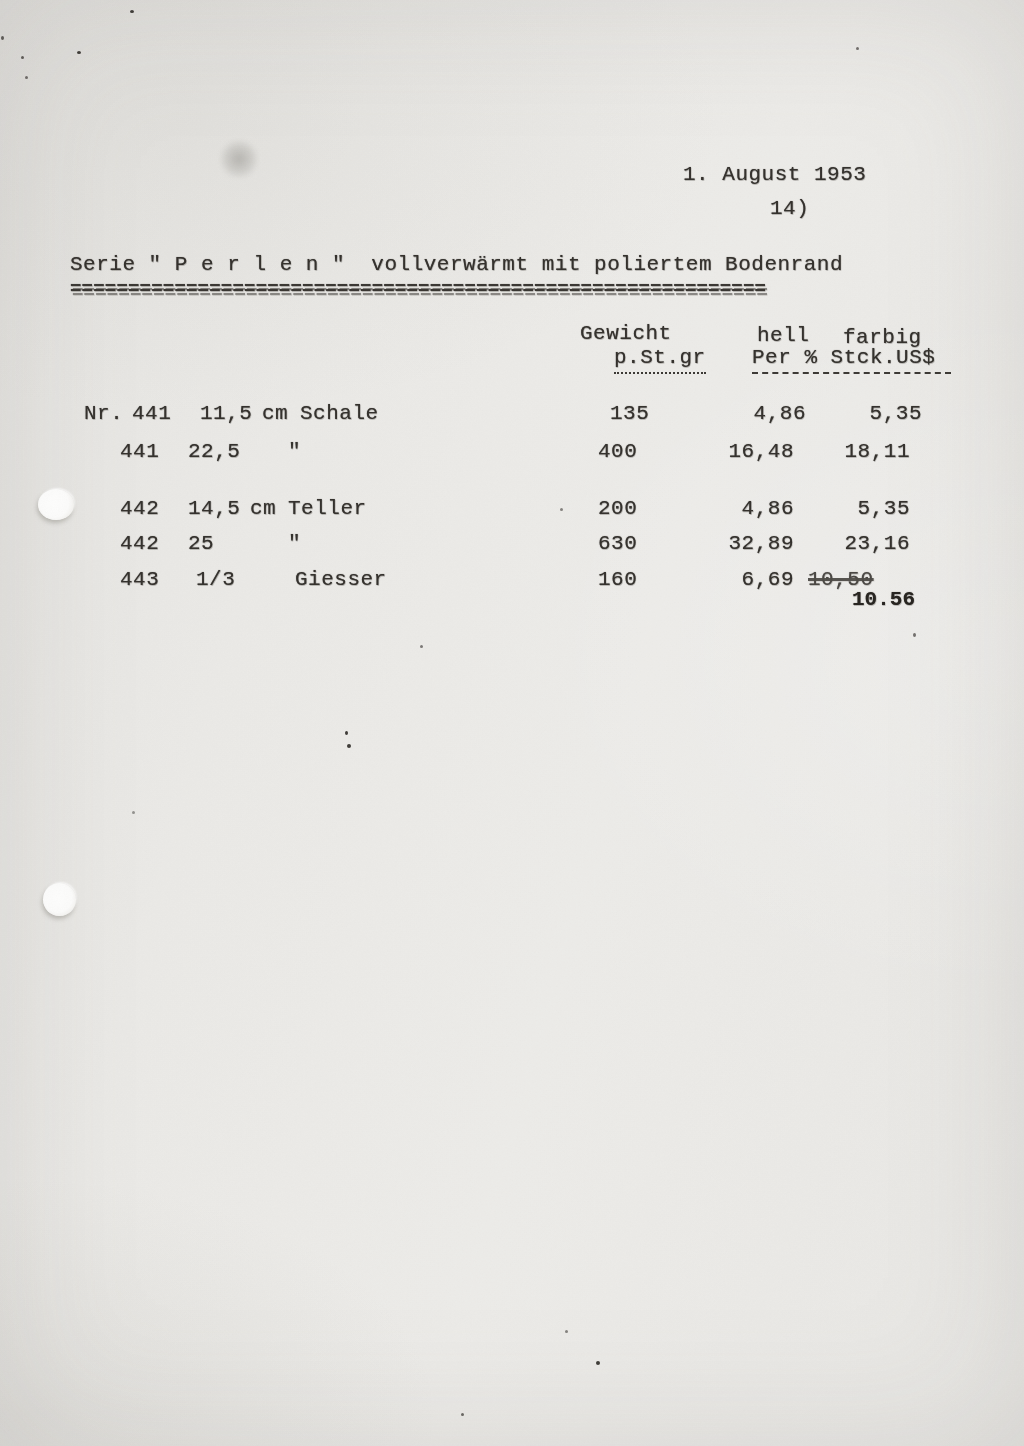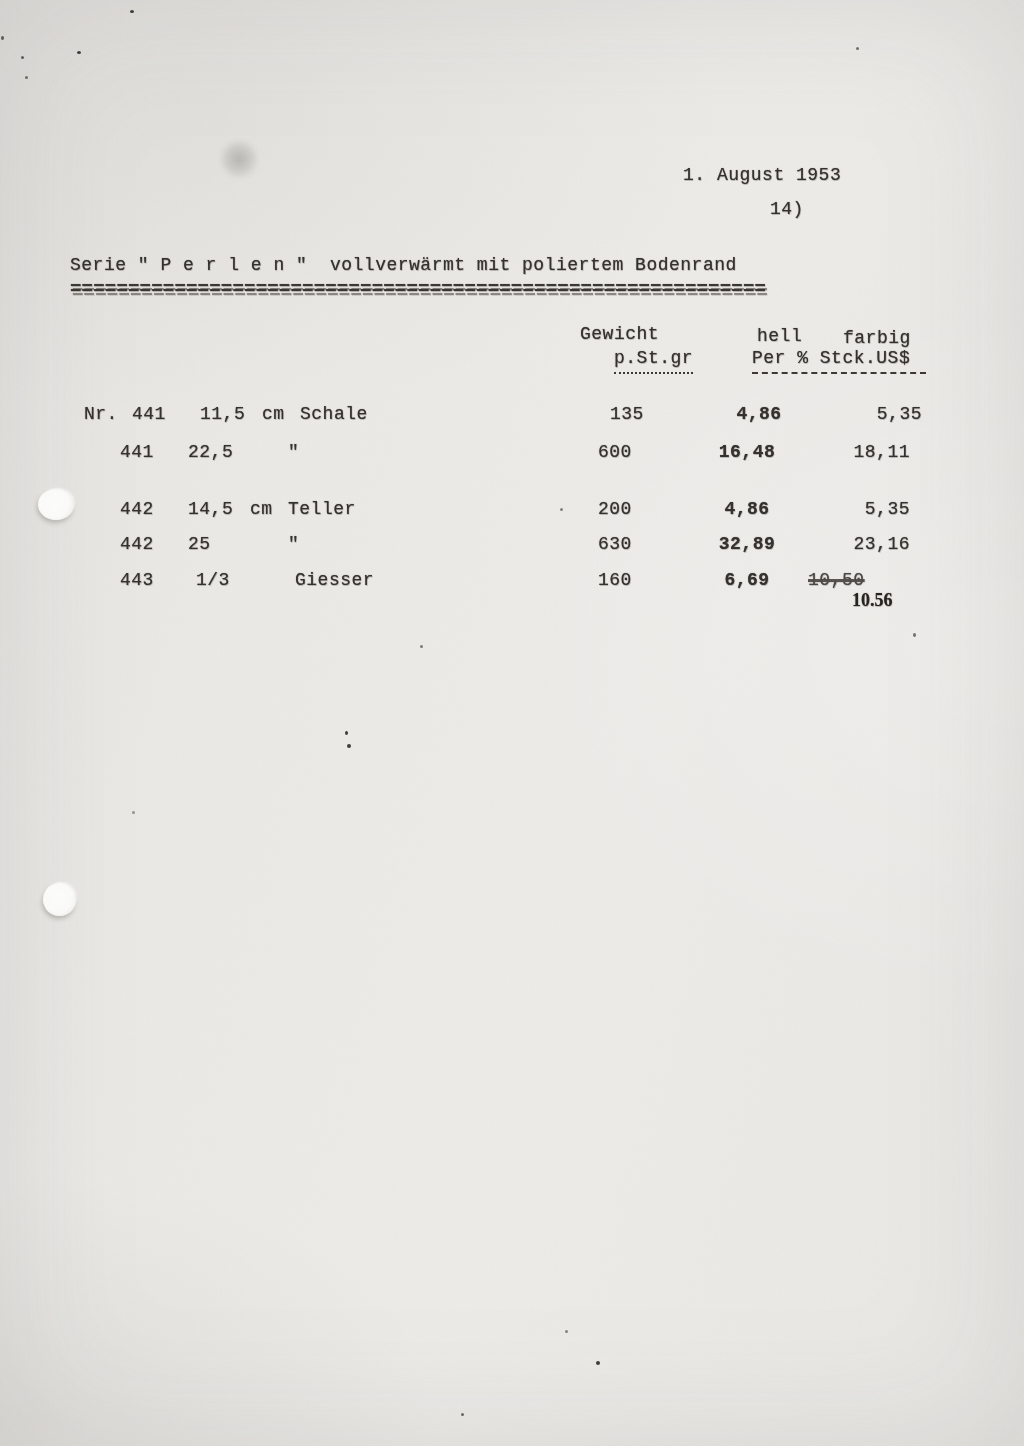--- a/index.html
+++ b/index.html
@@ -17,37 +17,37 @@
       radial-gradient(ellipse 900px 500px at 18% 8%, rgba(160,158,150,0.10), rgba(160,158,150,0) 60%),
       radial-gradient(ellipse 700px 400px at 2% 98%, rgba(150,148,140,0.12), rgba(150,148,140,0) 60%),
       radial-gradient(ellipse 800px 600px at 98% 45%, rgba(255,255,255,0.20), rgba(255,255,255,0) 60%),
       linear-gradient(105deg, #e5e4e1 0%, #eae9e6 28%, #ecebe8 58%, #e8e7e4 100%);
     box-shadow: inset 0 0 140px rgba(125,123,116,0.18);
   }
   .grain { position:absolute; inset:0; pointer-events:none; opacity:0.55; }
   .txt {
     position:absolute;
     white-space:pre;
-    font-size:18px;
+    font-size:21px;
     line-height:26px;
     letter-spacing:0.5px;
     text-shadow: 0 0 1px rgba(50,47,43,0.65), 0.6px 0.6px 0 rgba(50,47,43,0.22);
   }
   .underline-dotted { border-bottom:2px dotted #3b3834; padding-bottom:1px; }
   .underline-dashed { border-bottom:2px dashed #3b3834; padding-bottom:1px; padding-right:16px; }
   .eq-line { letter-spacing:0.2px; font-weight:bold; color:#3a3733; }
   .eq-line.ghost { opacity:0.55; }
   .cell { position:absolute; top:0; }
   .c-prefix  { left:72px; }
   .c-nr      { left:120px; }
   .c-size    { left:188px; }
   .c-unit    { left:250px; }
   .c-item    { left:288px; }
   .c-gewicht { left:598px; width:82px;  text-align:left; }
-  .c-hell    { left:700px; width:94px;  text-align:center;font-weight:bold; }
+  .c-hell    { left:700px; width:94px;  text-align:right; }
   .c-farbig  { left:808px; width:102px; text-align:right; }
   .row { position:absolute; left:0; width:1024px; height:26px; }
   .struck {
     position:relative;
     opacity:0.88;
     text-decoration:line-through;
     text-decoration-thickness:3px;
     text-decoration-color:rgba(55,52,48,0.8);
   }
   .correction { font-weight:bold; color:#26231f; letter-spacing:0px; }
@@ -111,21 +111,21 @@
   <span class="txt cell c-hell">4,86</span>
   <span class="txt cell c-farbig">5,35</span>
 </div>
 
 <div class="row" style="top:439px;">
   <span class="txt cell c-prefix"></span>
   <span class="txt cell c-nr">441</span>
   <span class="txt cell c-size">22,5</span>
   <span class="txt cell c-unit"></span>
   <span class="txt cell c-item">"</span>
-  <span class="txt cell c-gewicht">600</span>
+  <span class="txt cell c-gewicht">400</span>
   <span class="txt cell c-hell">16,48</span>
   <span class="txt cell c-farbig">18,11</span>
 </div>
 
 <div class="row" style="top:496px;">
   <span class="txt cell c-prefix"></span>
   <span class="txt cell c-nr">442</span>
   <span class="txt cell c-size">14,5</span>
   <span class="txt cell c-unit">cm</span>
   <span class="txt cell c-item">Teller</span>
@@ -148,21 +148,21 @@
 <div class="row" style="top:535px;margin-top:32px;">
   <span class="txt cell c-prefix"></span>
   <span class="txt cell c-nr">443</span>
   <span class="txt cell c-size" style="left:196px;">1/3</span>
   <span class="txt cell c-unit"></span>
   <span class="txt cell c-item" style="left:295px;">Giesser</span>
   <span class="txt cell c-gewicht">160</span>
   <span class="txt cell c-hell">6,69</span>
   <span class="txt cell c-farbig struck">10,50</span>
 </div>
-<div class="txt correction" style="left:852px; top:587px;font-family:Liberation Serif, serif;">10.56</div>
+<div class="txt correction" style="left:852px; top:587px;">10.56</div>
 
 <svg class="grain" width="1024" height="1446" xmlns="http://www.w3.org/2000/svg">
   <filter id="paper-noise">
     <feTurbulence type="fractalNoise" baseFrequency="0.8" numOctaves="2" stitchTiles="stitch"></feTurbulence>
     <feColorMatrix type="matrix" values="0 0 0 0 0.45  0 0 0 0 0.44  0 0 0 0 0.42  0 0 0 0.06 0"></feColorMatrix>
   </filter>
   <rect width="1024" height="1446" filter="url(#paper-noise)"></rect>
 </svg>
 
 </body></html>

